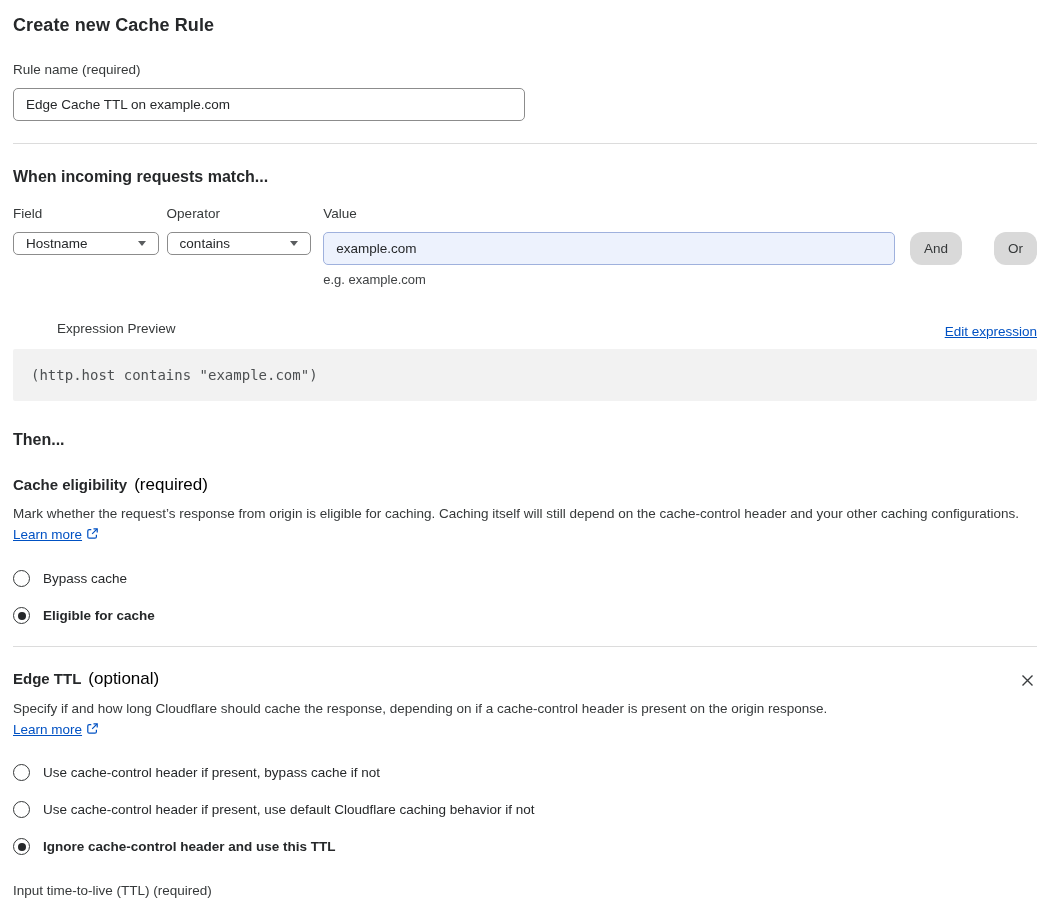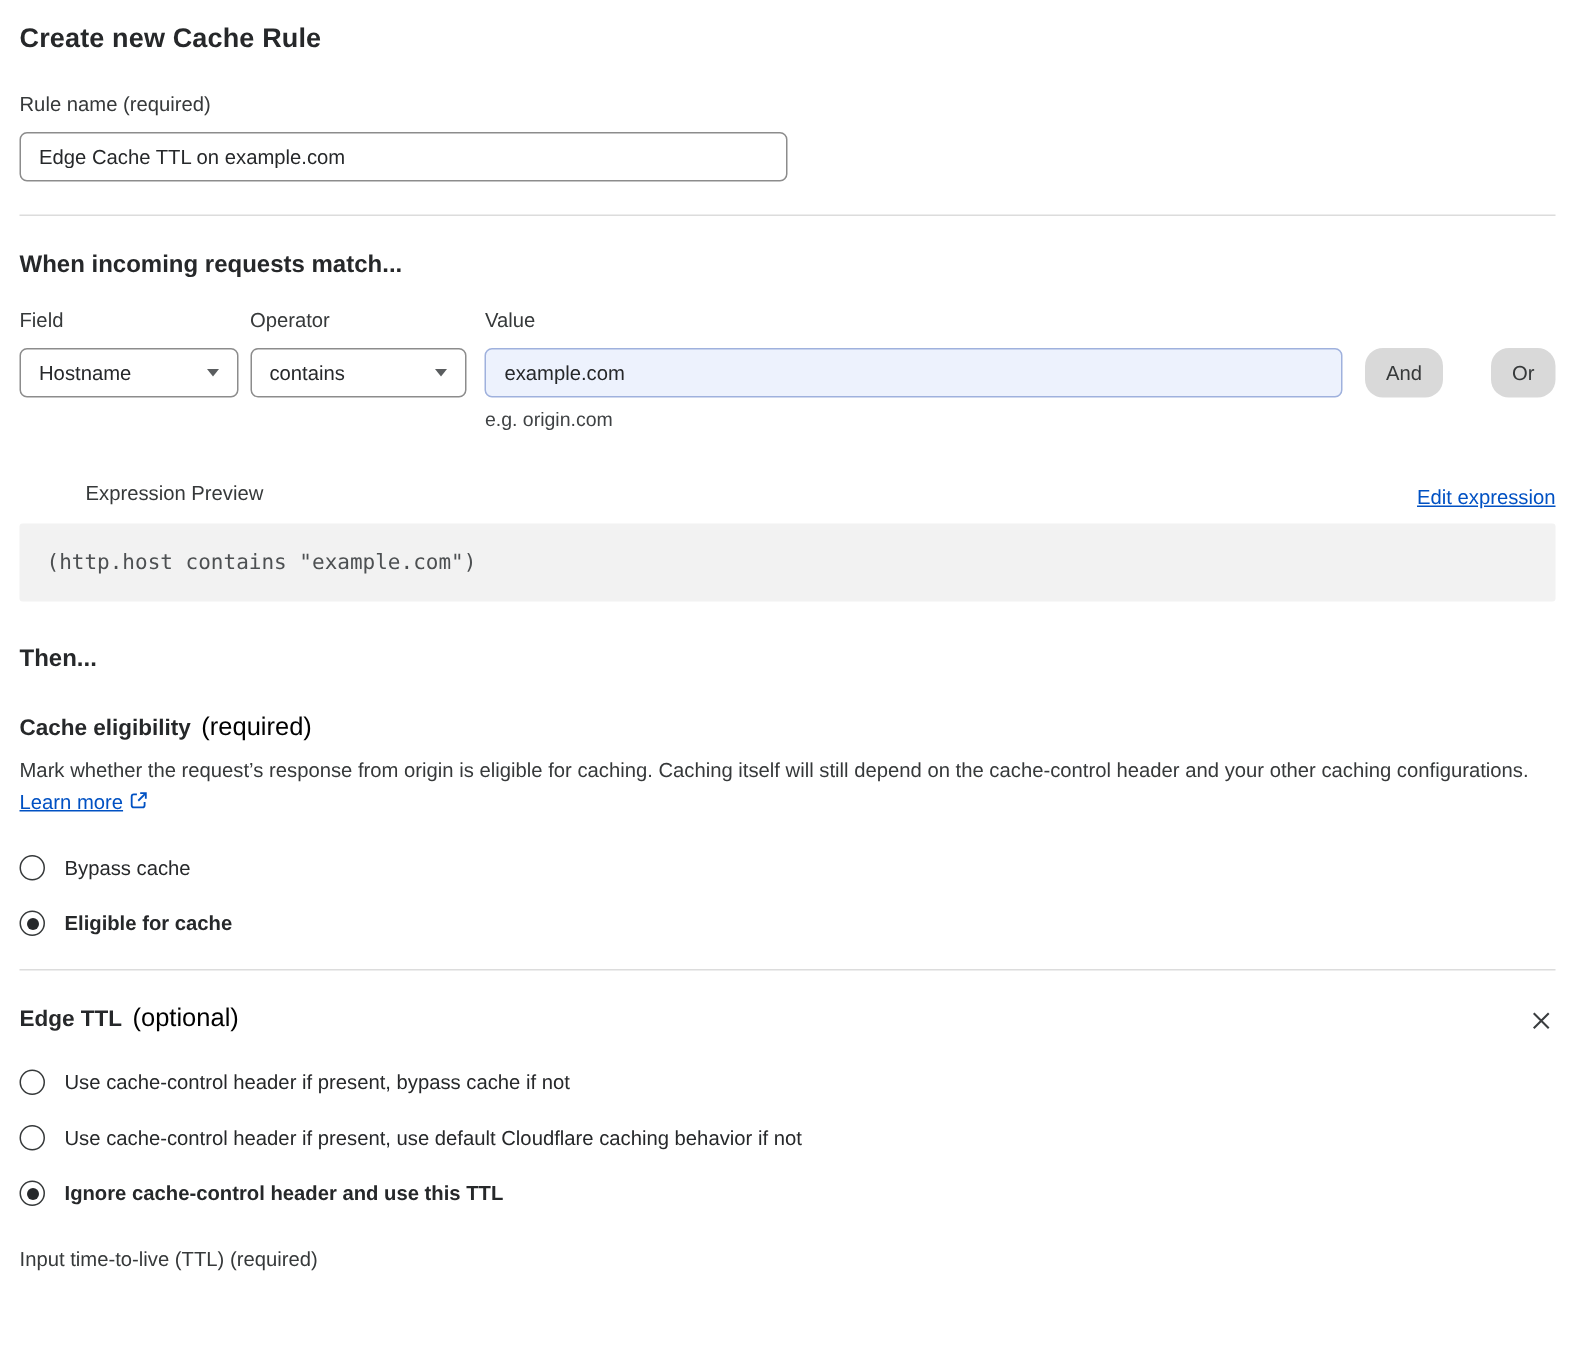--- a/index.html
+++ b/index.html
@@ -31,21 +31,21 @@
 
   h2.section-heading { font-size: 16px; font-weight: 700; color: #26282a; margin: 24px 0 18px 0; }
 
   .match-row { display: flex; align-items: flex-start; }
   .match-col { display: flex; flex-direction: column; }
   .col-field { width: 149px; margin-right: 8px; }
   .col-operator { width: 148px; margin-right: 12px; }
   .col-value { width: 585px; margin-right: 15px; }
 
   .select-box {
-    height: 33px; border: 1px solid #8c8c8c; border-radius: 5px; background: #fff;
+    height: 23px; border: 1px solid #8c8c8c; border-radius: 5px; background: #fff;
     display: flex; align-items: center; justify-content: space-between;
     padding: 0 12px; font-size: 13.5px; color: #26282a; cursor: pointer;
   }
   .chevron {
     width: 0; height: 0;
     border-left: 4.5px solid transparent; border-right: 4.5px solid transparent;
     border-top: 5.5px solid #5a5d5f; margin-left: 8px; flex: 0 0 auto;
   }
 
   .value-input {
@@ -122,21 +122,21 @@
       <label class="field-label">Operator</label>
       <div class="select-box">
         <span>contains</span>
         <span class="chevron"></span>
       </div>
     </div>
 
     <div class="match-col col-value">
       <label class="field-label">Value</label>
       <input class="text-input value-input" type="text" value="example.com" style="">
-      <div class="help-text">e.g. origin.com</div>
+      <div class="help-text">e.g. example.com</div>
     </div>
 
     <div class="conjunction-btns">
       <button class="conj-btn">And</button>
       <button class="conj-btn">Or</button>
     </div>
   </div>
 
   <div class="expression-header">
     <span class="field-label" style="margin-bottom:0">Expression Preview</span>
@@ -170,20 +170,26 @@
 
   <div class="edge-header">
     <div class="subsection-title-row" style="margin-top:0;">
       <span class="subsection-title">Edge TTL</span>
       <span class="subsection-badge">(optional)</span>
     </div>
     <button class="close-btn"><svg width="15" height="15" viewBox="0 0 15 15">
           <path d="M2.5 2.5L12.5 12.5M12.5 2.5L2.5 12.5" stroke="#3a3d3f" stroke-width="1.4" fill="none"></path>
         </svg></button>
   </div>
+  <p class="section-desc desc-narrow"><span>Specify if and how long Cloudflare should cache the response, depending on if a cache-control header is present on the origin response.</span>
+    <a class="inline-link">Learn more</a><span class="ext-icon"><svg width="13" height="13" viewBox="0 0 16 16">
+          <path d="M6.5 3.2H4A1.8 1.8 0 0 0 2.2 5v7A1.8 1.8 0 0 0 4 13.8h7a1.8 1.8 0 0 0 1.8-1.8V9.5" fill="none" stroke="#0051c3" stroke-width="1.5"></path>
+          <path d="M9.2 2.2h4.6v4.6" fill="none" stroke="#0051c3" stroke-width="1.5"></path>
+          <path d="M13.4 2.6L7.6 8.4" fill="none" stroke="#0051c3" stroke-width="1.5"></path>
+        </svg></span></p>
 
   <label class="radio-row" style="margin-top:23px;">
     <span class="radio"></span>
     <span class="radio-label">Use cache-control header if present, bypass cache if not</span>
   </label>
   <label class="radio-row">
     <span class="radio"></span>
     <span class="radio-label">Use cache-control header if present, use default Cloudflare caching behavior if not</span>
   </label>
   <label class="radio-row">

